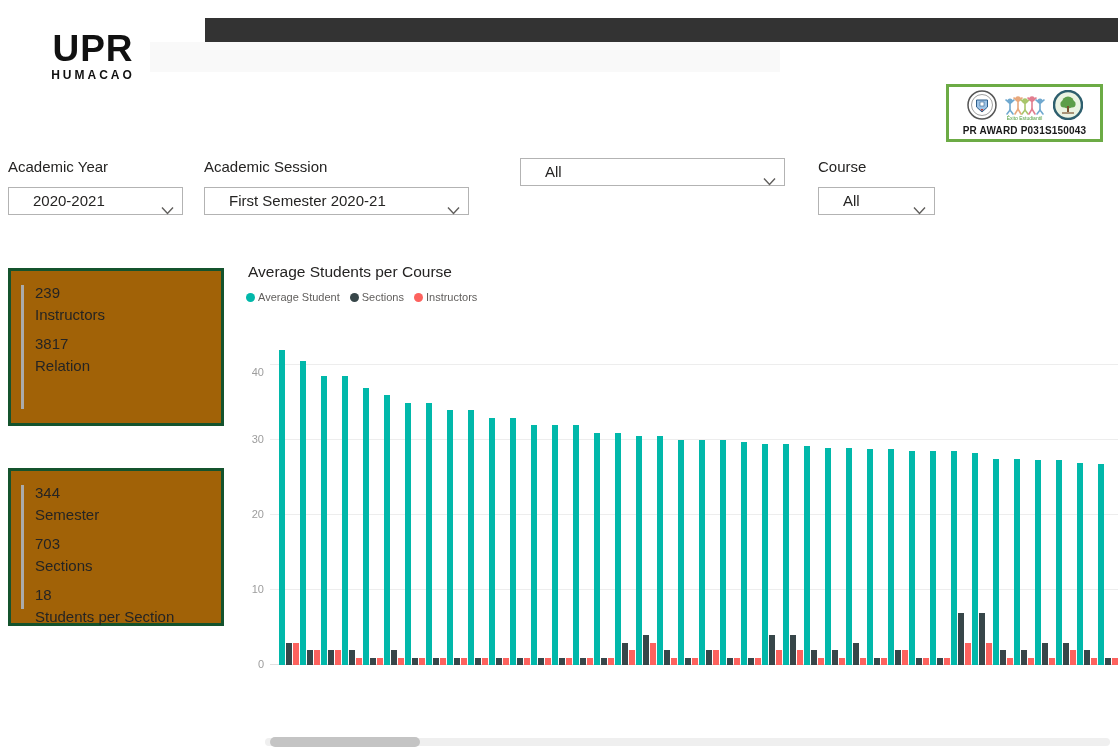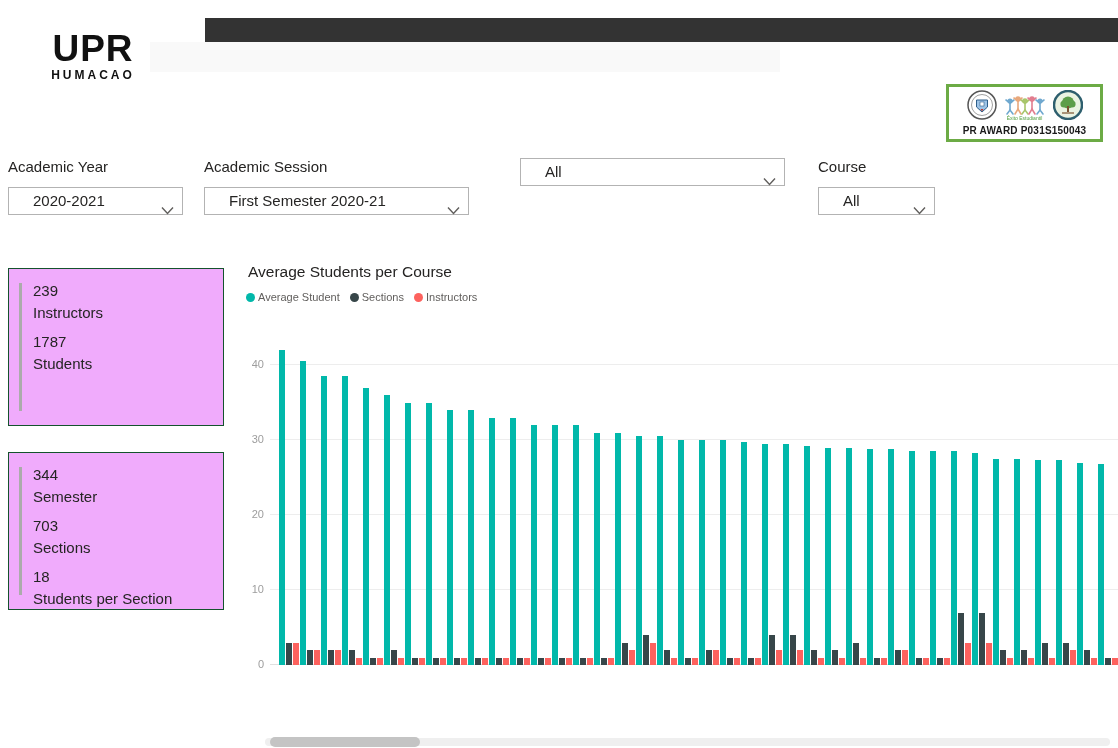--- a/index.html
+++ b/index.html
@@ -25,22 +25,22 @@
   .people-wrap { display:flex; flex-direction:column; align-items:center; }
 
   
   .filter { position:absolute; top:158px; }
   .filter-label { font-size:15px; color:#252423; margin-bottom:12px; }
   .dropdown { position:relative; height:28px; border:1px solid #b3b3b3; background:#fff;
               font-size:15px; color:#252423; line-height:26px; padding-left:24px; }
   .dropdown .chev { position:absolute; right:8px; top:9px; }
 
   
-  .kpi-card { position:absolute; left:8px; width:216px; height:158px; background:#f0abfc;
-              border:1px solid #14532d; padding:11px 10px 10px 24px; }
+  .kpi-card { position:absolute; left:8px; width:216px; height:158px; background:#a16207;
+              border:3px solid #14532d; padding:11px 10px 10px 24px; }
   .kpi-accent { position:absolute; left:10px; top:14px; bottom:14px; width:3px; background:#ababab; }
   .kpi-pair { margin-bottom:7px; }
   .kpi-value { font-size:15px; color:#252423; line-height:22px; }
   .kpi-label { font-size:15px; color:#252423; line-height:22px; }
 
   
   .chart-title { position:absolute; left:248px; top:263px; font-size:15.5px; color:#252423; }
   .legend { position:absolute; left:246px; top:291px; display:flex; gap:10px; align-items:center;
             font-size:11px; color:#605e5c; }
   .legend-item { display:flex; align-items:center; gap:3px; }
@@ -162,26 +162,26 @@
     </div>
   </div>
 
   <div class="kpi-card" style="top:268px;">
     <div class="kpi-accent"></div>
     <div class="kpi-pair">
       <div class="kpi-value">239</div>
       <div class="kpi-label">Instructors</div>
     </div>
     <div class="kpi-pair">
-      <div class="kpi-value">1787</div>
-      <div class="kpi-label">Students</div>
-    </div>
-  </div>
-
-  <div class="kpi-card" style="top:452px;">
+      <div class="kpi-value">3817</div>
+      <div class="kpi-label">Relation</div>
+    </div>
+  </div>
+
+  <div class="kpi-card" style="top:468px;">
     <div class="kpi-accent"></div>
     <div class="kpi-pair">
       <div class="kpi-value">344</div>
       <div class="kpi-label">Semester</div>
     </div>
     <div class="kpi-pair">
       <div class="kpi-value">703</div>
       <div class="kpi-label">Sections</div>
     </div>
     <div class="kpi-pair">
@@ -210,21 +210,21 @@
   <div id="plot">
       <div class="gridline base" style="bottom: 0px;"></div>
       <div class="ytick" style="top: 323px;">0</div>
       <div class="gridline" style="bottom: 75px;"></div>
       <div class="ytick" style="top: 248px;">10</div>
       <div class="gridline" style="bottom: 150px;"></div>
       <div class="ytick" style="top: 173px;">20</div>
       <div class="gridline" style="bottom: 225px;"></div>
       <div class="ytick" style="top: 98px;">30</div>
       <div class="gridline" style="bottom: 300px;"></div>
-      <div class="ytick" style="top: 23px;">40</div>
+      <div class="ytick" style="top: 31px;">40</div>
       <div class="bar-group" style="left: 9px;">
         <div class="bar" style="left: 0px; width: 6px; height: 315px; background: rgb(1, 184, 170);"></div>
         <div class="bar" style="left: 7px; width: 6px; height: 22.5px; background: rgb(55, 70, 73);"></div>
         <div class="bar" style="left: 14px; width: 6px; height: 22.5px; background: rgb(253, 98, 94);"></div>
       </div>
       <div class="bar-group" style="left: 30px;">
         <div class="bar" style="left: 0px; width: 6px; height: 303.75px; background: rgb(1, 184, 170);"></div>
         <div class="bar" style="left: 7px; width: 6px; height: 15px; background: rgb(55, 70, 73);"></div>
         <div class="bar" style="left: 14px; width: 6px; height: 15px; background: rgb(253, 98, 94);"></div>
       </div>

